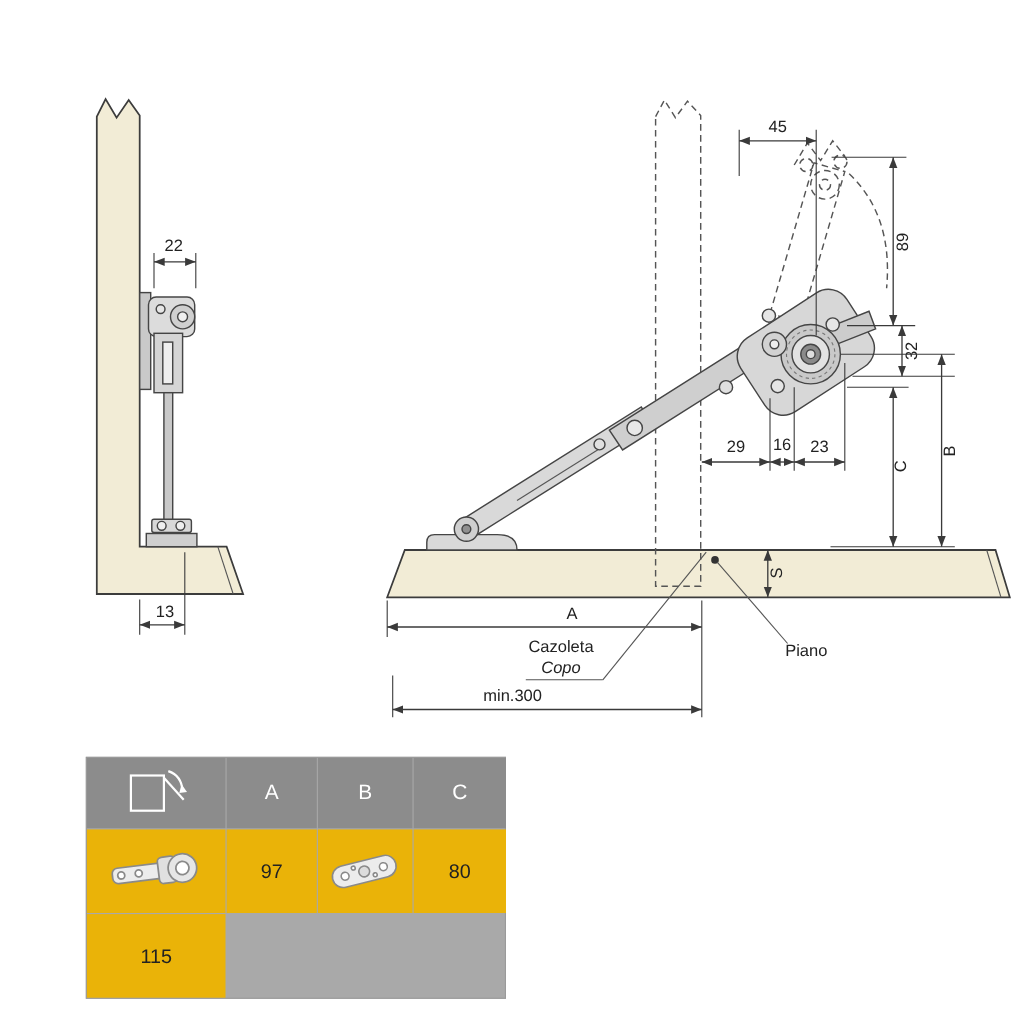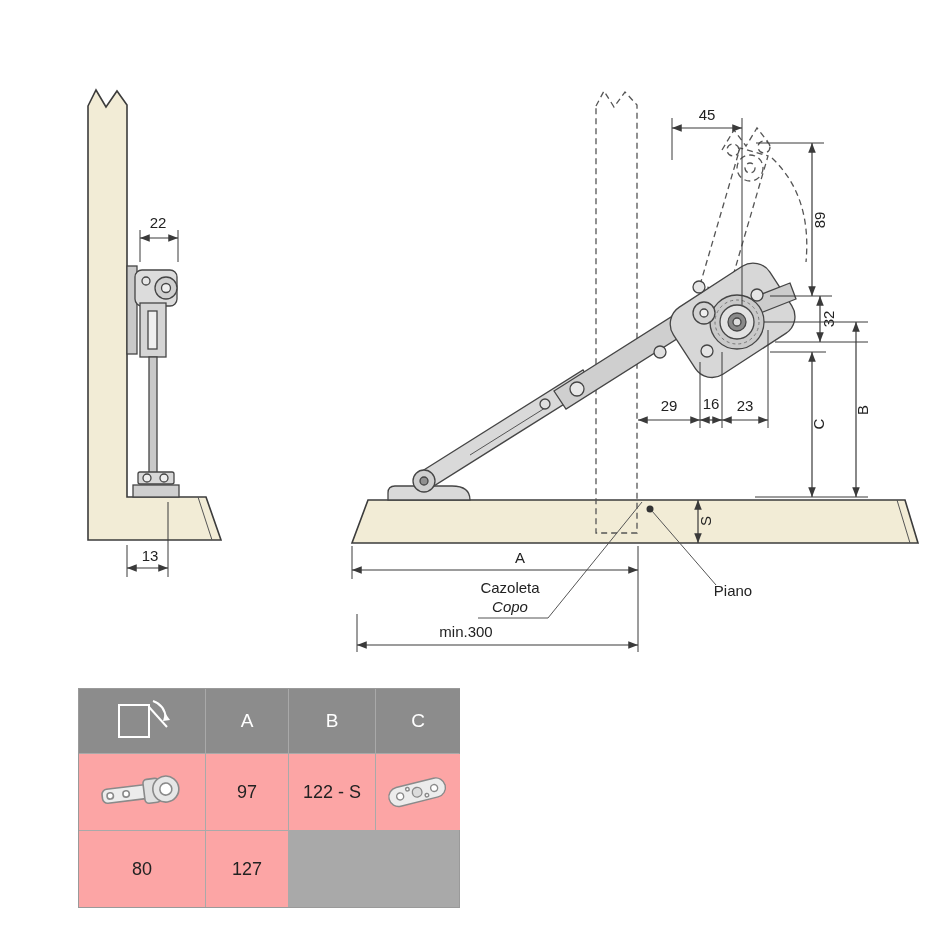--- a/index.html
+++ b/index.html
@@ -12,21 +12,21 @@
   .panel{fill:#f2ecd6;stroke:#3c3c3c;stroke-width:1.6;}
   .mech{stroke:#454545;stroke-width:1.3;}
   .ext{stroke:#3a3a3a;stroke-width:1;fill:none;}
   .dim{stroke:#3a3a3a;stroke-width:1.2;fill:none;}
   .ghost{stroke:#555;stroke-width:1.3;fill:none;stroke-dasharray:6 4;}
   .thin{stroke:#555;stroke-width:1;fill:none;}
   
   #spec-table{position:absolute;left:78px;top:688px;width:380px;height:218px;
     display:grid;grid-template-columns:126px 82px 86px 84px;grid-template-rows:64px 76px 76px;
     gap:1px;background:#a9a9a9;border:1px solid #9a9a9a;}
-  #spec-table .cell{background:#fca5a5;display:flex;align-items:center;justify-content:center;
+  #spec-table .cell{background:#eab308;display:flex;align-items:center;justify-content:center;
     font-size:18px;color:#222;}
   #spec-table .hcell{background:#8c8c8c;color:#ffffff;font-size:19px;}
 </style>
 </head>
 <body>
 
 <div id="stage">
 
   <svg width="940" height="675" viewBox="0 0 940 675">
     <defs>
@@ -211,31 +211,30 @@
           <rect x="8" y="19" width="50" height="14" rx="5"></rect>
           <circle cx="16" cy="26" r="3.2" fill="#fff"></circle>
           <circle cx="32" cy="26" r="3.2" fill="#fff"></circle>
           <rect x="50" y="14" width="16" height="24" rx="4" fill="#e0e0e0"></rect>
           <circle cx="72" cy="26" r="13" fill="#e6e6e6"></circle>
           <circle cx="72" cy="26" r="6" fill="#fff"></circle>
         </g>
       </svg>
     </div>
     <div class="cell">97</div>
-    <div class="cell">122 - S</div>
 
     <div class="cell">
       <svg width="96" height="52" viewBox="0 0 96 52">
         <g transform="rotate(-14 48 26)" stroke="#8a8a8a" stroke-width="1.6" fill="#ececec">
           <rect x="14" y="15" width="66" height="22" rx="11"></rect>
           <circle cx="27" cy="26" r="4" fill="#fff"></circle>
           <circle cx="47" cy="26" r="5.5" fill="#dcdcdc"></circle>
           <circle cx="67" cy="26" r="4" fill="#fff"></circle>
           <circle cx="37" cy="20" r="2" fill="#fff"></circle>
           <circle cx="57" cy="32" r="2" fill="#fff"></circle>
         </g>
       </svg>
     </div>
     <div class="cell">80</div>
-    <div class="cell">127</div>
+    <div class="cell">115</div>
   </div>
 
 </div>
 
 </body></html>

